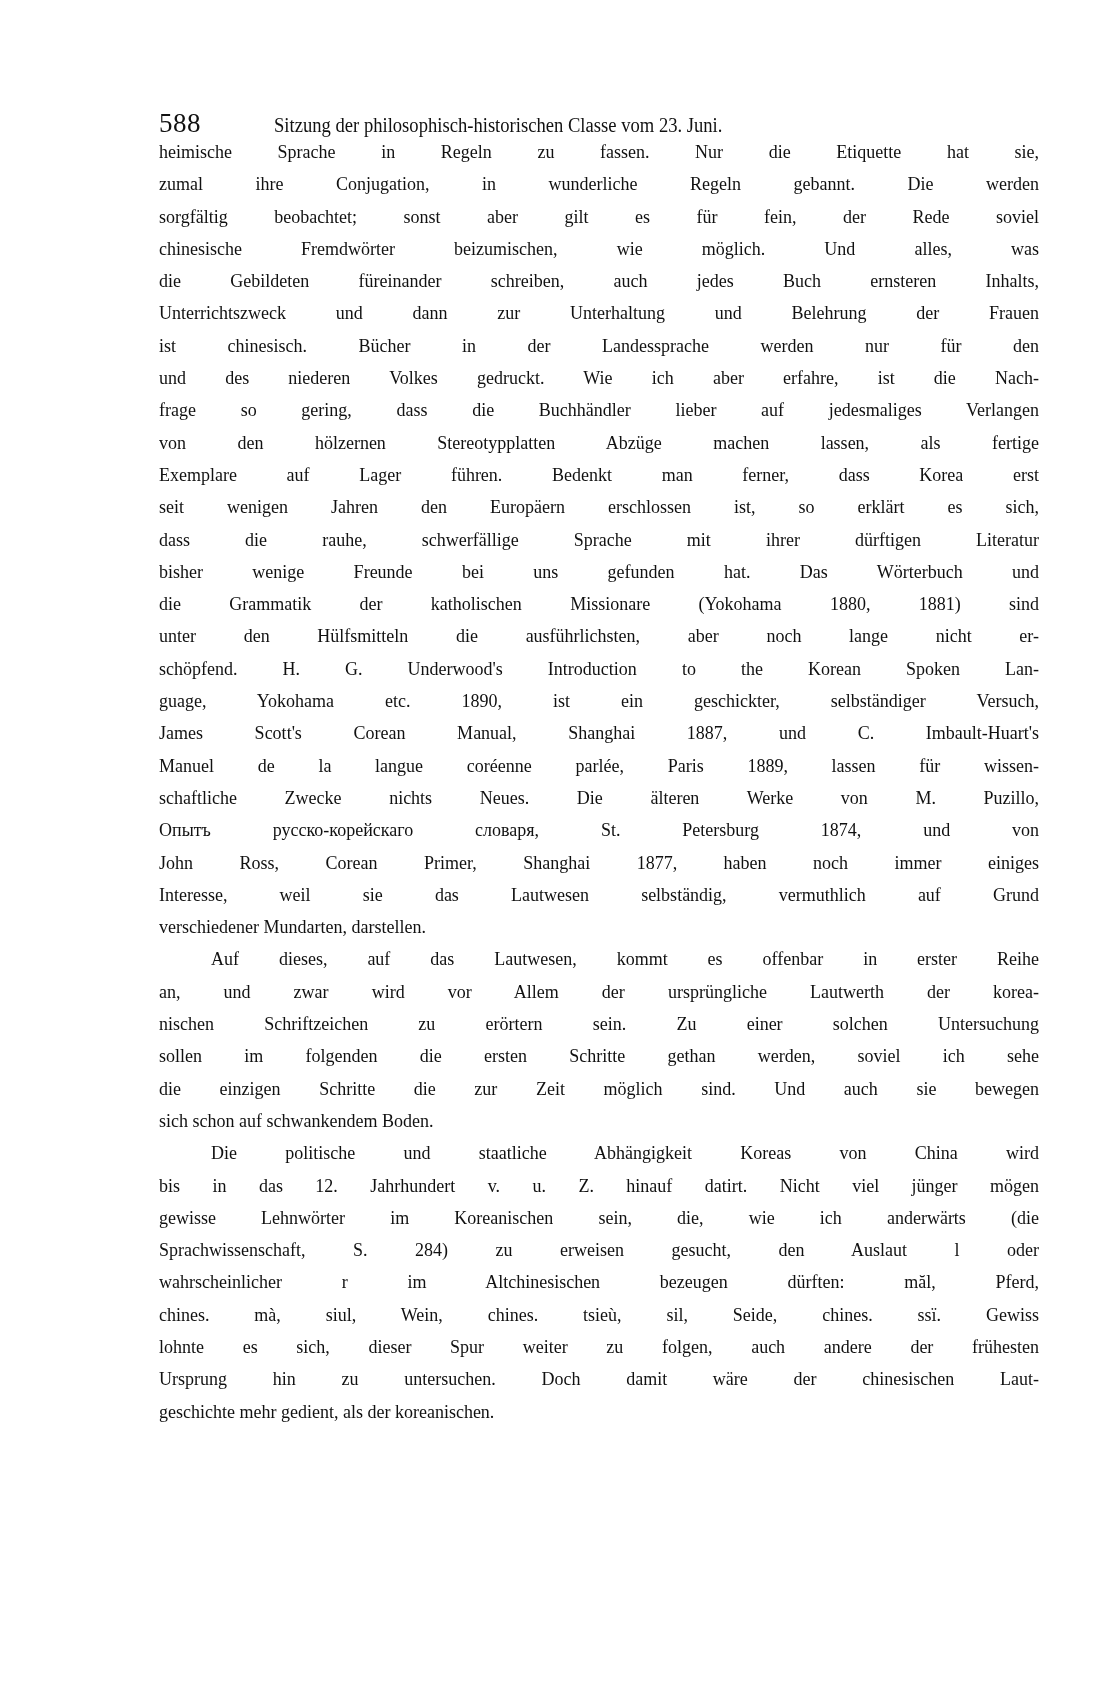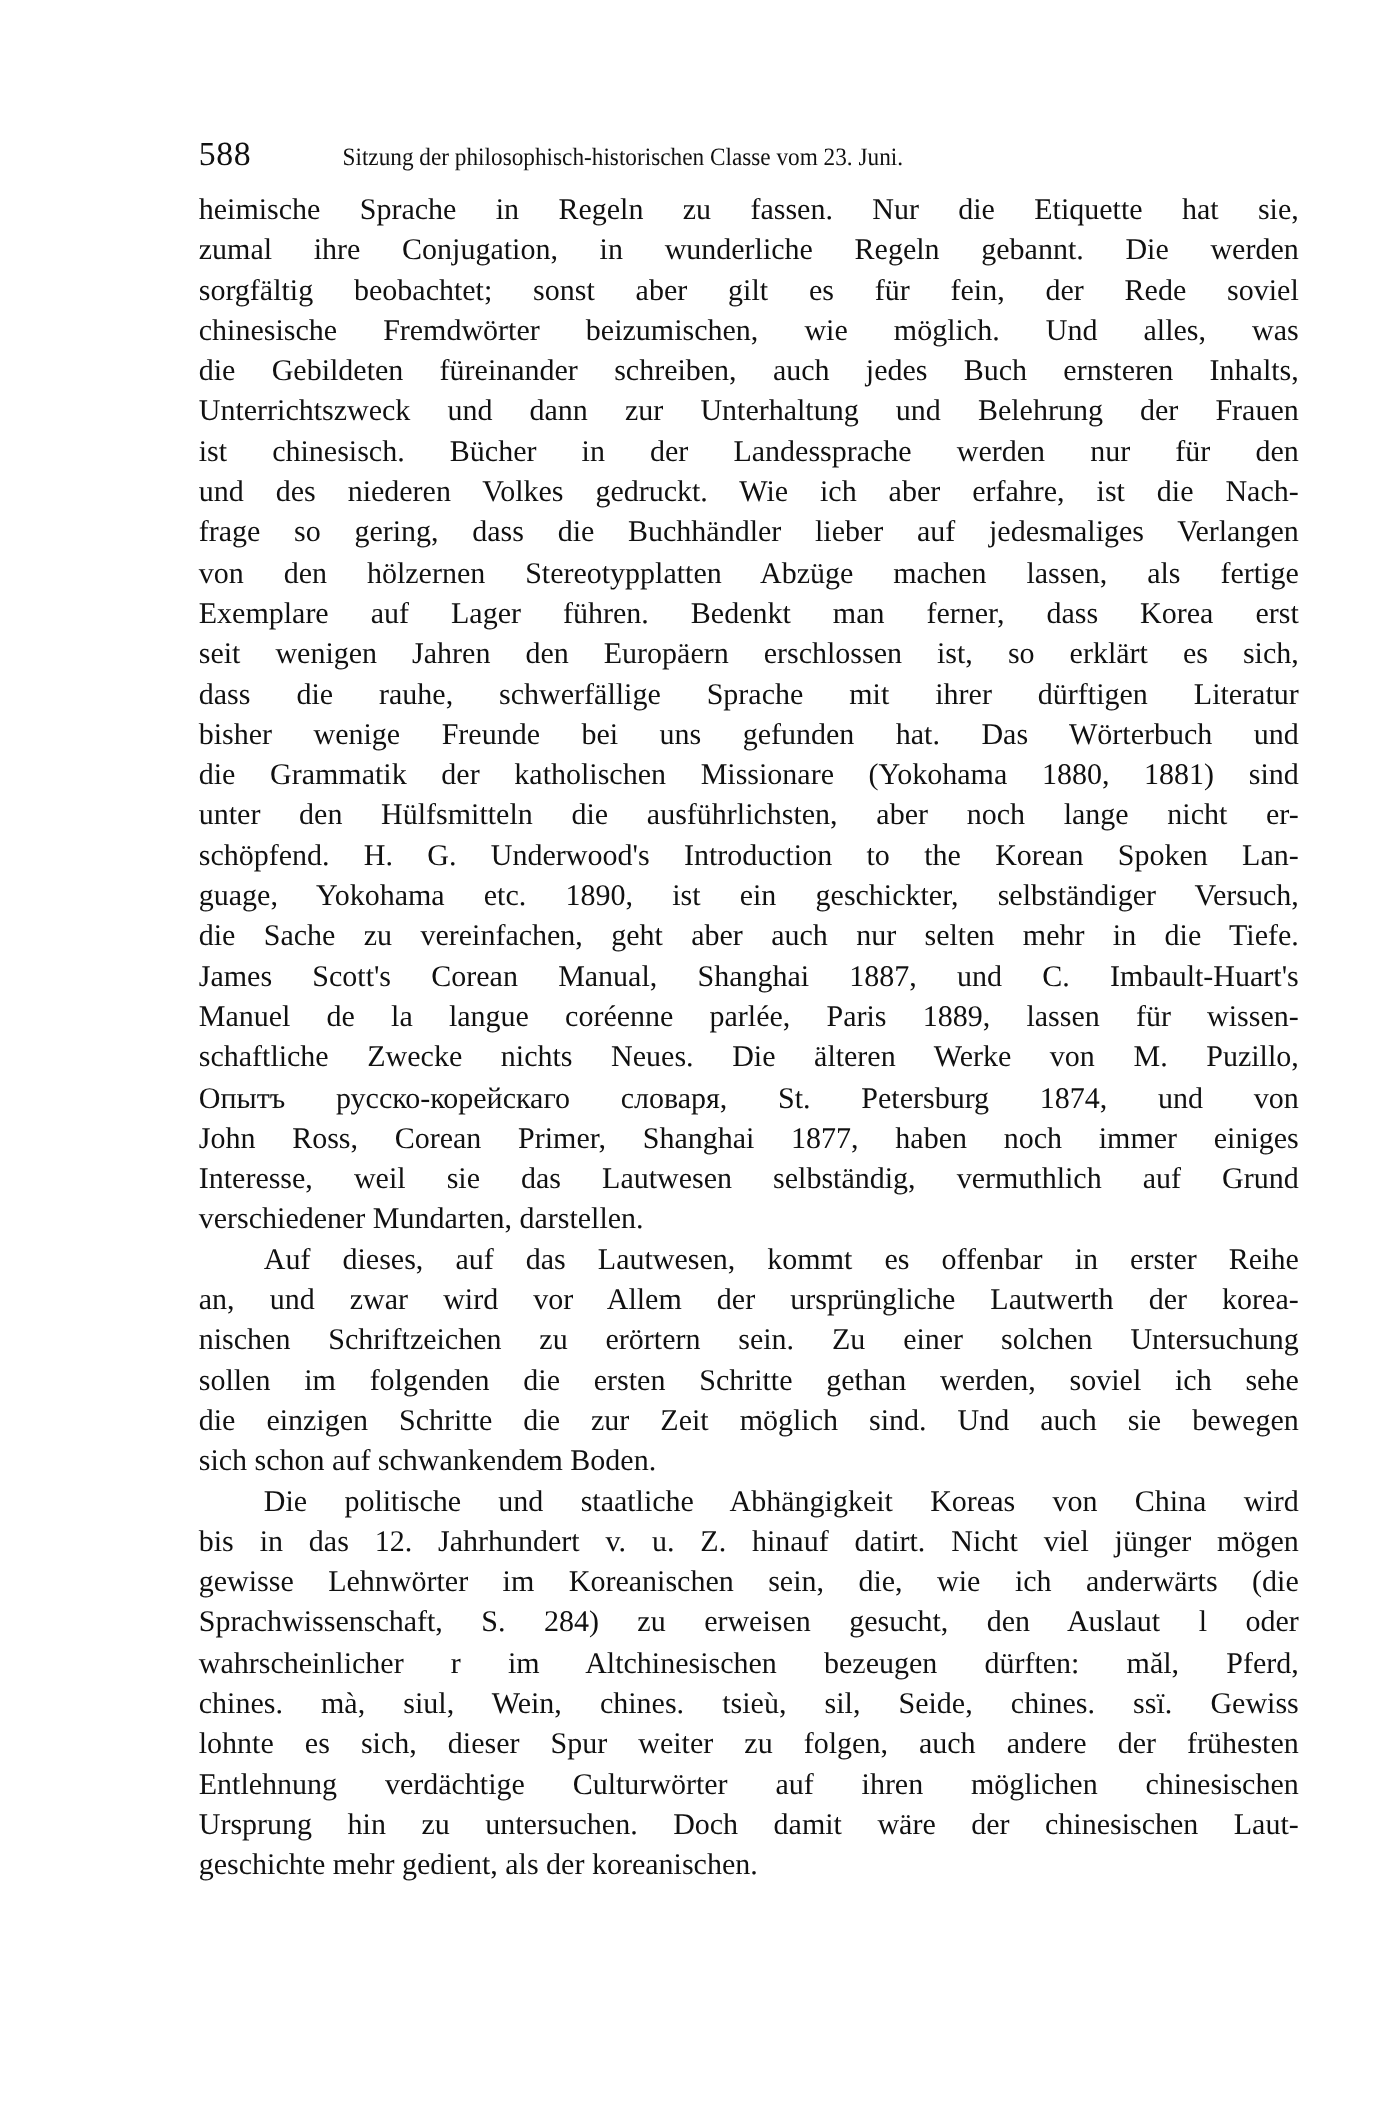--- a/index.html
+++ b/index.html
@@ -10,22 +10,22 @@
     font-family: Liberation Serif, serif;
     margin-left: 44px;
   }
   .running-head {
     position: absolute; left: 115px; top: 108px; width: 880px; height: 30px;
     font-size: 23px; line-height: 30px; white-space: nowrap;
   }
   .page-number { display: inline-block; font-size: 27px; width: 115px; letter-spacing: 0.5px; }
   .running-title { display: inline-block; font-size: 20px; transform: scaleX(0.93); transform-origin: left center; }
   .body-text {
-    position: absolute; left: 115px; top: 152px; width: 880px;
-    font-size: 24px; line-height: 32.3px;
+    position: absolute; left: 115px; top: 136px; width: 880px;
+    font-size: 18px; line-height: 32.3px;
   }
   .line {
     display: block; height: 32.3px; white-space: nowrap;
     text-align: justify; text-align-last: justify;
     transform-origin: left center;
   }
   .line.last { text-align-last: left; }
   .line.indent { padding-left: 52px; }
 </style>
 </head>
@@ -48,38 +48,36 @@
     <span class="line">frage so gering, dass die Buchhändler lieber auf jedesmaliges Verlangen</span>
     <span class="line">von den hölzernen Stereotypplatten Abzüge machen lassen, als fertige</span>
     <span class="line">Exemplare auf Lager führen.  Bedenkt man ferner, dass Korea erst</span>
     <span class="line">seit wenigen Jahren den Europäern erschlossen ist, so erklärt es sich,</span>
     <span class="line">dass die rauhe, schwerfällige Sprache mit ihrer dürftigen Literatur</span>
     <span class="line">bisher wenige Freunde bei uns gefunden hat.  Das Wörterbuch und</span>
     <span class="line">die Grammatik der katholischen Missionare (Yokohama 1880, 1881) sind</span>
     <span class="line">unter den Hülfsmitteln die ausführlichsten, aber noch lange nicht er-</span>
     <span class="line">schöpfend.  H. G. Underwood's Introduction to the Korean Spoken Lan-</span>
     <span class="line">guage, Yokohama etc. 1890, ist ein geschickter, selbständiger Versuch,</span>
-    <span class="line">die Sache zu vereinfachen, geht aber auch nur selten mehr in die Tiefe.</span>
     <span class="line">James Scott's Corean Manual, Shanghai 1887, und C. Imbault-Huart's</span>
     <span class="line">Manuel de la langue coréenne parlée, Paris 1889, lassen für wissen-</span>
     <span class="line">schaftliche Zwecke nichts Neues.  Die älteren Werke von M. Puzillo,</span>
     <span class="line">Опытъ русско-корейскаго словаря, St. Petersburg 1874, und von</span>
     <span class="line">John Ross, Corean Primer, Shanghai 1877, haben noch immer einiges</span>
     <span class="line">Interesse, weil sie das Lautwesen selbständig, vermuthlich auf Grund</span>
     <span class="line last">verschiedener Mundarten, darstellen.</span>
     <span class="line indent">Auf dieses, auf das Lautwesen, kommt es offenbar in erster Reihe</span>
     <span class="line">an, und zwar wird vor Allem der ursprüngliche Lautwerth der korea-</span>
     <span class="line">nischen Schriftzeichen zu erörtern sein.  Zu einer solchen Untersuchung</span>
     <span class="line">sollen im folgenden die ersten Schritte gethan werden, soviel ich sehe</span>
     <span class="line">die einzigen Schritte die zur Zeit möglich sind.  Und auch sie bewegen</span>
     <span class="line last">sich schon auf schwankendem Boden.</span>
     <span class="line indent">Die politische und staatliche Abhängigkeit Koreas von China wird</span>
     <span class="line">bis in das 12. Jahrhundert v. u. Z. hinauf datirt.  Nicht viel jünger mögen</span>
     <span class="line">gewisse Lehnwörter im Koreanischen sein, die, wie ich anderwärts (die</span>
     <span class="line">Sprachwissenschaft, S. 284) zu erweisen gesucht, den Auslaut l oder</span>
     <span class="line">wahrscheinlicher r im Altchinesischen bezeugen dürften: măl, Pferd,</span>
     <span class="line">chines. mà, siul, Wein, chines. tsieù, sil, Seide, chines. ssï.  Gewiss</span>
     <span class="line">lohnte es sich, dieser Spur weiter zu folgen, auch andere der frühesten</span>
-    <span class="line">Entlehnung verdächtige Culturwörter auf ihren möglichen chinesischen</span>
     <span class="line">Ursprung hin zu untersuchen.  Doch damit wäre der chinesischen Laut-</span>
     <span class="line last">geschichte mehr gedient, als der koreanischen.</span>
   </div>
 </div>
 
 </body></html>

